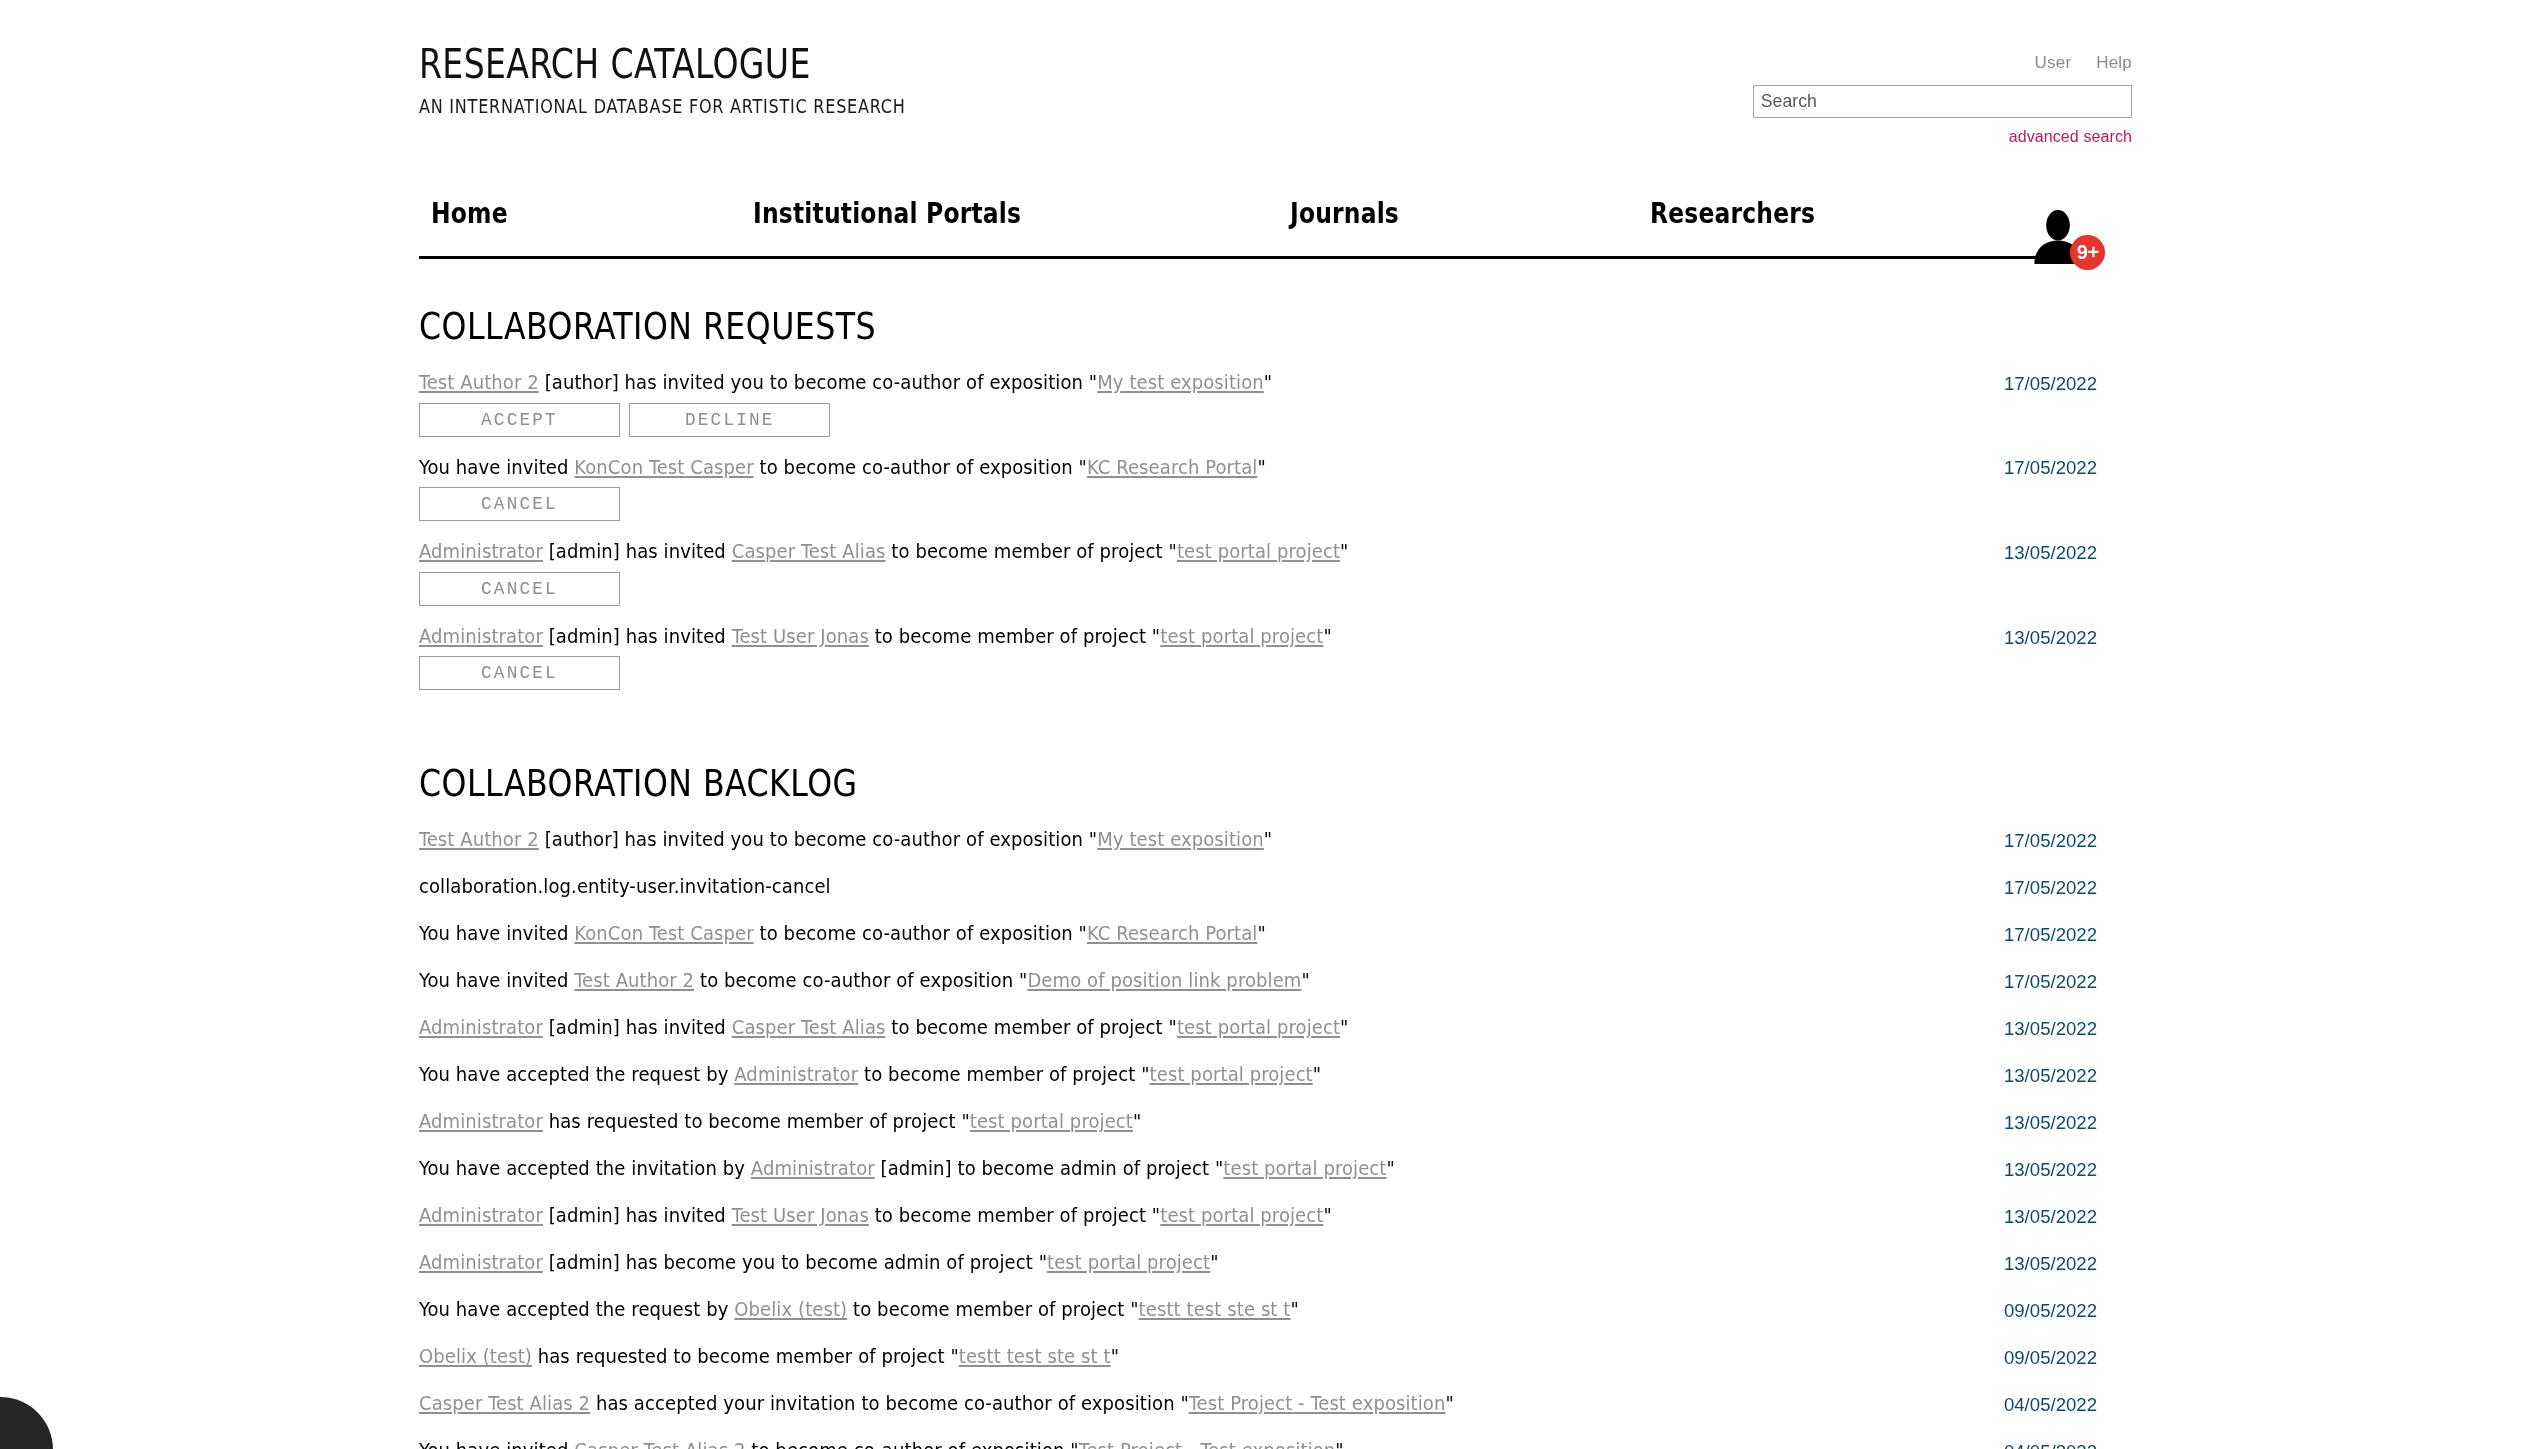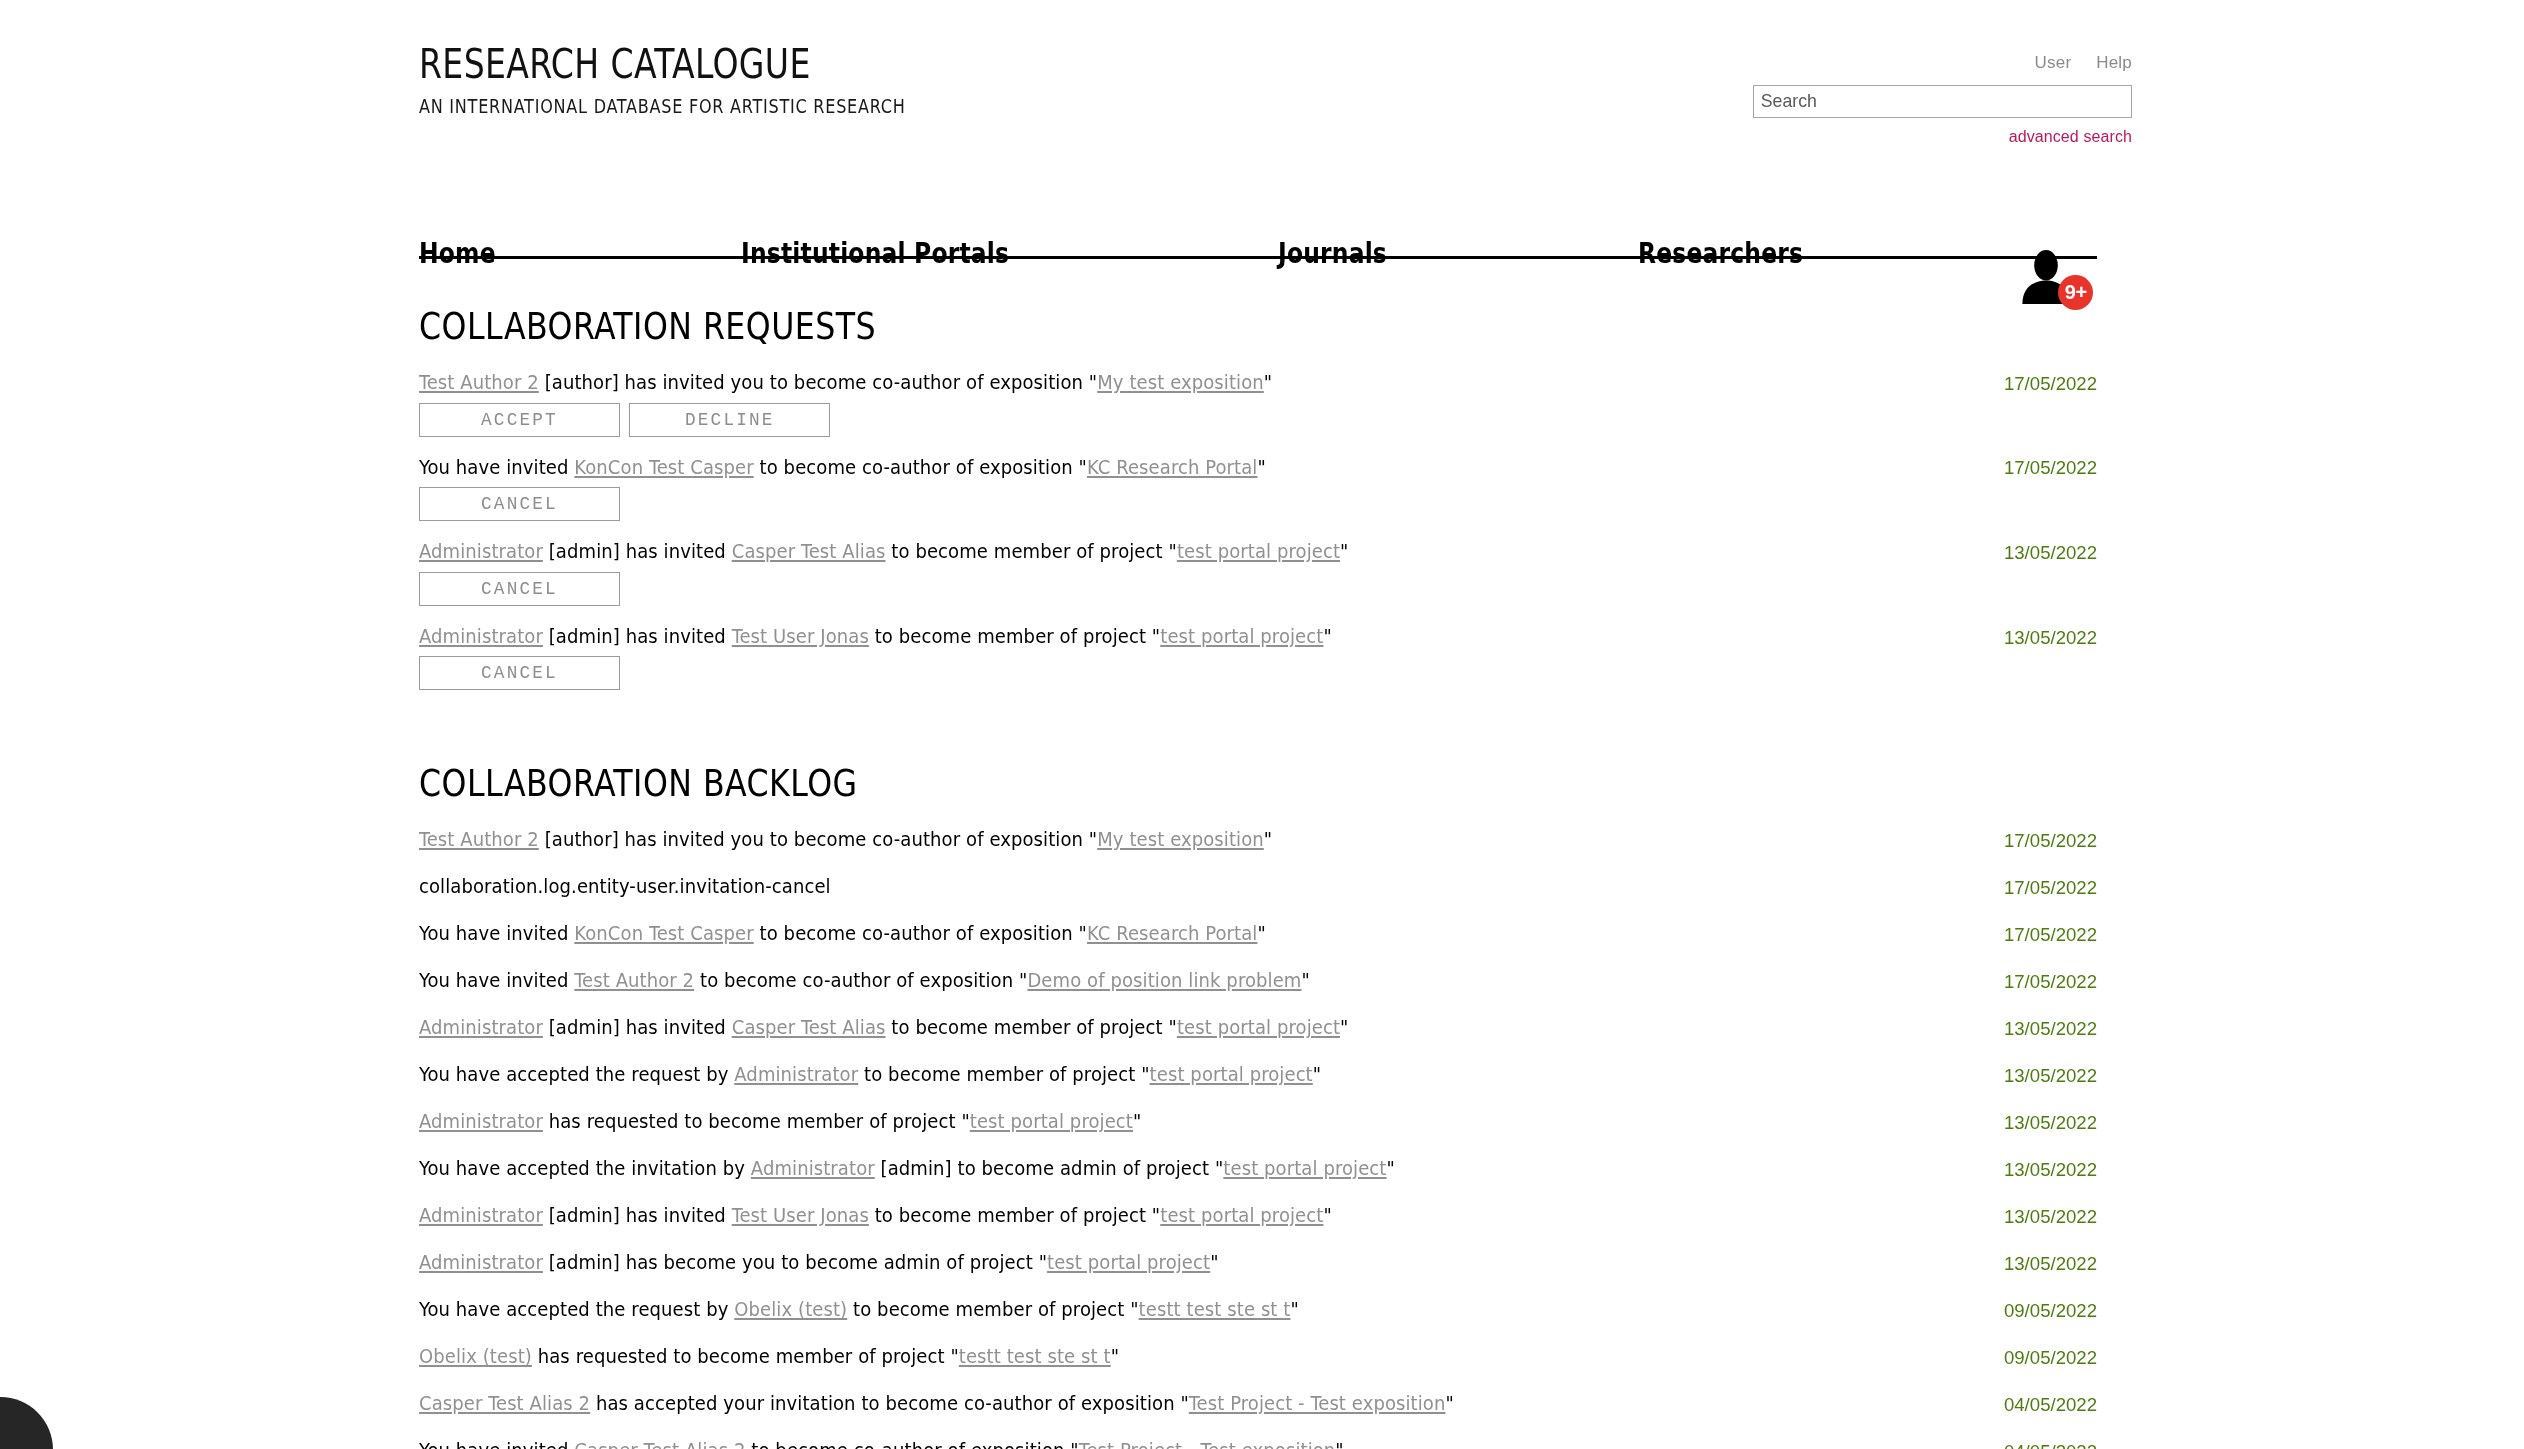--- a/index.html
+++ b/index.html
@@ -114,25 +114,24 @@
 
   
   .nav {
     position: relative;
     height: 83px;
     border-bottom: 3.4px solid #000000;
     width: 1678px;
   }
   .nav-items {
     position: absolute;
-    left: 0;
+    left: 12px;
     top: 23.6px;
     width: 100%;
     height: 41px;
-    margin-top: 40px;
   }
   .nav-item {
     position: absolute;
     font-family: "DejaVu Sans Condensed", "Liberation Sans Narrow", "Liberation Sans", sans-serif;
     font-size: 28px;
     font-weight: 700;
     color: #000000;
     text-decoration: none;
     letter-spacing: 0.2px;
     white-space: nowrap;
@@ -211,21 +210,21 @@
     text-decoration: underline;
     text-underline-offset: 1.7px;
   }
   .row-date {
     position: absolute;
     right: 0;
     top: 0.8px;
     font-family: "Liberation Sans", sans-serif;
     font-size: 18.6px;
     line-height: 25px;
-    color: #4d7c0f;
+    color: #0c4a6e;
     white-space: nowrap;
   }
 
   .btn-row {
     margin-top: 7.6px;
     height: 37px;
   }
   .btn {
     display: inline-block;
     box-sizing: border-box;

